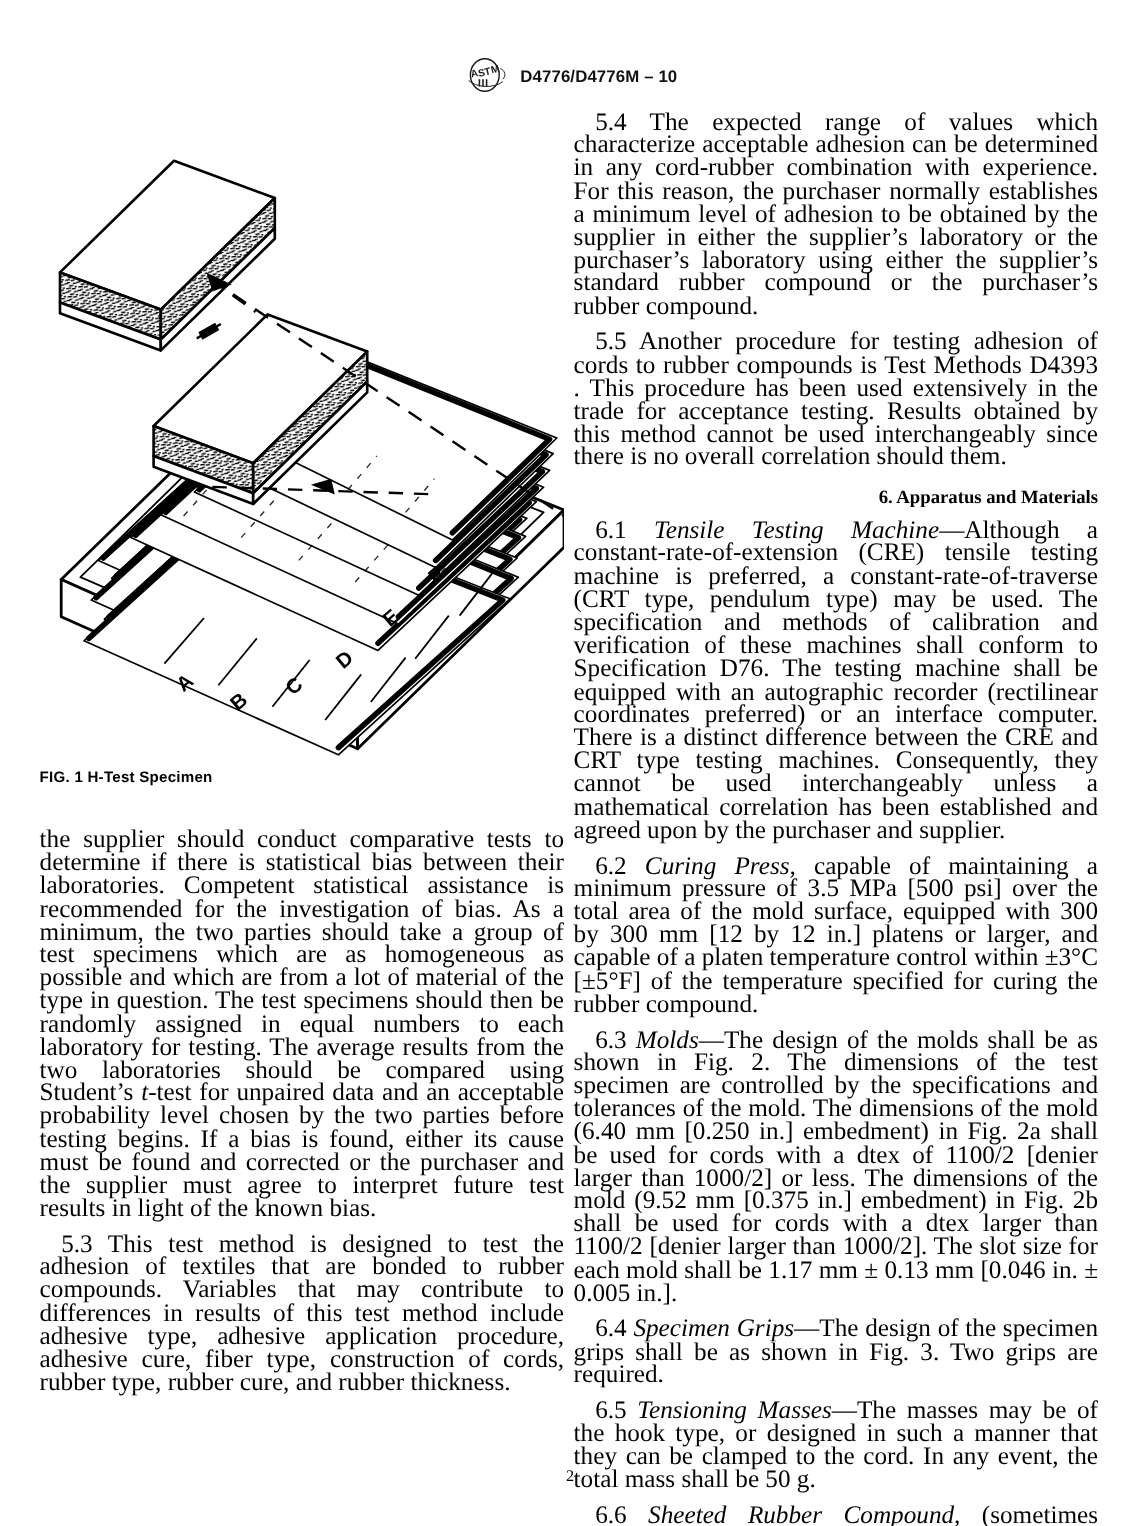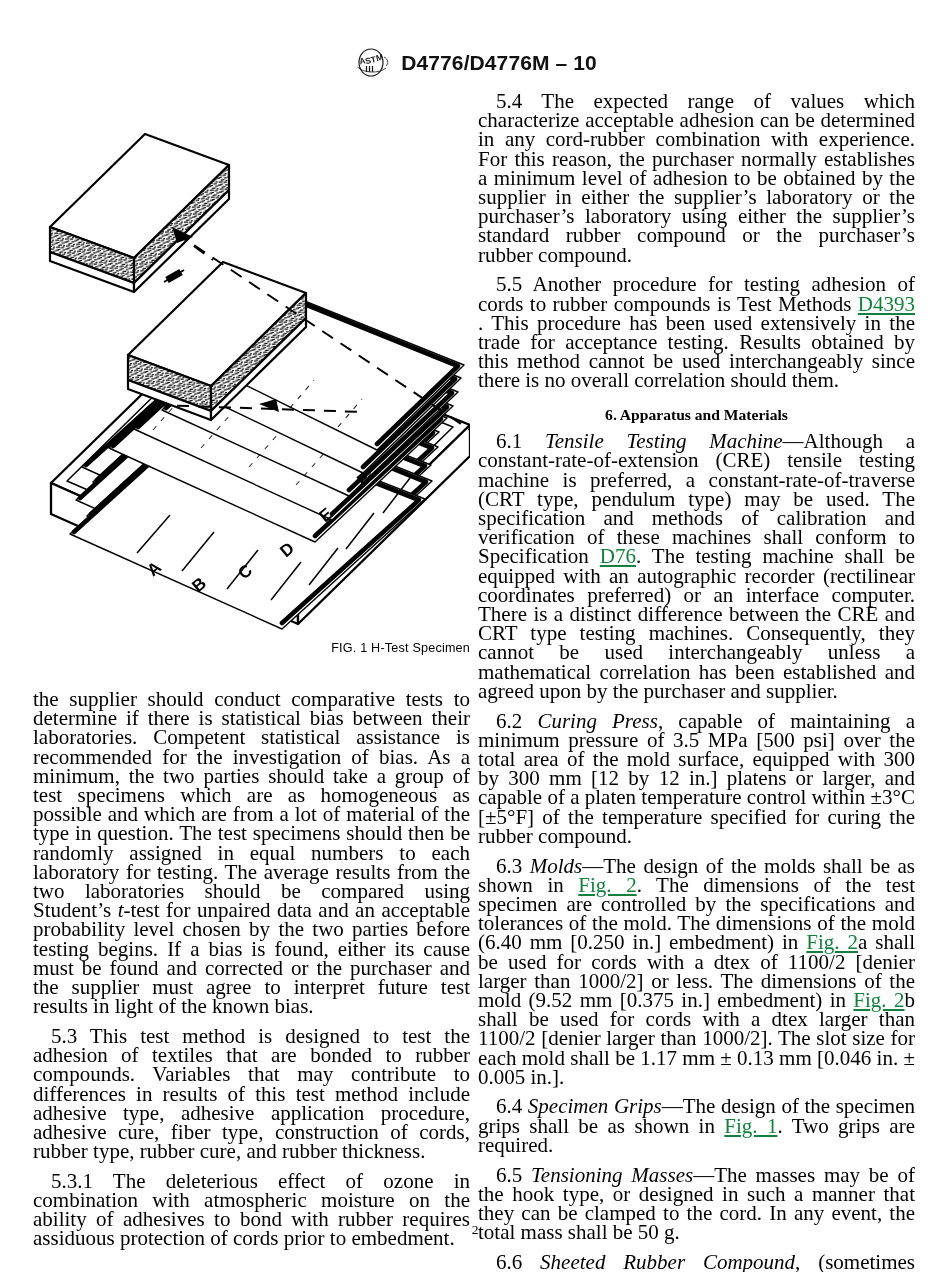--- a/index.html
+++ b/index.html
@@ -28,21 +28,21 @@
     gap: 10px;
   }
   .astm-logo {
     width: 38px;
     height: 30px;
     display: block;
   }
   .doc-designation {
     font-family: "Liberation Sans", "DejaVu Sans", sans-serif;
     font-weight: bold;
-    font-size: 21px;
+    font-size: 14px;
     letter-spacing: 0.1px;
     color: #111111;
   }
 
   
   .col {
     position: absolute;
     width: 437px;
   }
   .col-left  { left: 33px;  top: 92px; }
@@ -56,46 +56,46 @@
     text-justify: inter-word;
     hyphens: manual;
   }
   p.body-text.indent { text-indent: 18px; }
   p.body-text.noindent { text-indent: 0; font-family: Liberation Serif, serif; }
   h2.section-head {
     margin: 14px 0 8.5px 0;
     font-size: 15.6px;
     line-height: 19.2px;
     font-weight: bold;
-    text-align: center;
+    text-align: right;
   }
   .term { font-style: italic; }
-  .xref { color: #15803d; text-decoration: underline; }
+  .xref { color: #000000; }
 
   
   .col-right p.body-text { margin-bottom: 10.5px; }
   .col-left  p.body-text { margin-bottom: 10.5px; }
 
   
   .figure-block {
     position: absolute;
     left: 33px;
     top: 90px;
     width: 437px;
   }
   .figure-art {
     display: block;
     width: 437px;
     height: 545px;
   }
   .figure-caption {
     margin-top: 6px;
-    text-align: right;
+    text-align: left;
     font-family: "Liberation Sans", "DejaVu Sans", sans-serif;
-    font-weight: normal;
+    font-weight: bold;
     font-size: 12.6px;
     letter-spacing: 0.2px;
     color: #000;
   }
 
   
   .page-number {
     position: absolute;
     left: 0;
     top: 1222px;
@@ -252,28 +252,27 @@
       <text transform="translate(330,397) rotate(-40)">F</text>
     </g>
   </svg>
 
   <div class="figure-caption">FIG. 1  H-Test Specimen</div>
 </div>
 
 <div class="col col-left" id="left-col" style="top:690px;">
     <p class="body-text noindent"><span>the supplier should conduct comparative tests to determine if there is statistical bias between their laboratories. Competent statistical assistance is recommended for the investigation of bias. As a minimum, the two parties should take a group of test specimens which are as homogeneous as possible and which are from a lot of material of the type in question. The test specimens should then be randomly assigned in equal numbers to each laboratory for testing. The average results from the two laboratories should be compared using Student’s </span><span class="term">t</span><span>-test for unpaired data and an acceptable probability level chosen by the two parties before testing begins. If a bias is found, either its cause must be found and corrected or the purchaser and the supplier must agree to interpret future test results in light of the known bias.</span></p>
     <p class="body-text indent"><span>5.3  This test method is designed to test the adhesion of textiles that are bonded to rubber compounds. Variables that may contribute to differences in results of this test method include adhesive type, adhesive application procedure, adhesive cure, fiber type, construction of cords, rubber type, rubber cure, and rubber thickness.</span></p>
-    <p class="body-text indent"><span>5.3.1  The deleterious effect of ozone in combination with atmospheric moisture on the ability of adhesives to bond with rubber requires assiduous protection of cords prior to embedment.</span></p>
   </div>
 
 <div class="col col-right" id="right-col">
     <p class="body-text indent"><span>5.4  The expected range of values which characterize acceptable adhesion can be determined in any cord-rubber combination with experience. For this reason, the purchaser normally establishes a minimum level of adhesion to be obtained by the supplier in either the supplier’s laboratory or the purchaser’s laboratory using either the supplier’s standard rubber compound or the purchaser’s rubber compound.</span></p>
     <p class="body-text indent"><span>5.5  Another procedure for testing adhesion of cords to rubber compounds is Test Methods </span><span class="xref">D4393</span><span> . This procedure has been used extensively in the trade for acceptance testing. Results obtained by this method cannot be used interchangeably since there is no overall correlation should them.</span></p>
     <h2 class="section-head">6.  Apparatus and Materials</h2>
     <p class="body-text indent"><span>6.1  </span><span class="term">Tensile Testing Machine</span><span>—Although a constant-rate-of-extension (CRE) tensile testing machine is preferred, a constant-rate-of-traverse (CRT type, pendulum type) may be used. The specification and methods of calibration and verification of these machines shall conform to Specification </span><span class="xref">D76</span><span>. The testing machine shall be equipped with an autographic recorder (rectilinear coordinates preferred) or an interface computer. There is a distinct difference between the CRE and CRT type testing machines. Consequently, they cannot be used interchangeably unless a mathematical correlation has been established and agreed upon by the purchaser and supplier.</span></p>
     <p class="body-text indent"><span>6.2  </span><span class="term">Curing Press,</span><span> capable of maintaining a minimum pressure of 3.5 MPa [500 psi] over the total area of the mold surface, equipped with 300 by 300 mm [12 by 12 in.] platens or larger, and capable of a platen temperature control within ±3°C [±5°F] of the temperature specified for curing the rubber compound.</span></p>
     <p class="body-text indent"><span>6.3  </span><span class="term">Molds</span><span>—The design of the molds shall be as shown in </span><span class="xref">Fig. 2</span><span>. The dimensions of the test specimen are controlled by the specifications and tolerances of the mold. The dimensions of the mold (6.40 mm [0.250 in.] embedment) in </span><span class="xref">Fig. 2</span><span>a shall be used for cords with a dtex of 1100/2 [denier larger than 1000/2] or less. The dimensions of the mold (9.52 mm [0.375 in.] embedment) in </span><span class="xref">Fig. 2</span><span>b shall be used for cords with a dtex larger than 1100/2 [denier larger than 1000/2]. The slot size for each mold shall be 1.17 mm ± 0.13 mm [0.046 in. ± 0.005 in.].</span></p>
-    <p class="body-text indent"><span>6.4  </span><span class="term">Specimen Grips</span><span>—The design of the specimen grips shall be as shown in </span><span class="xref">Fig. 1</span><span>. Two grips are required.</span></p>
+    <p class="body-text indent"><span>6.4  </span><span class="term">Specimen Grips</span><span>—The design of the specimen grips shall be as shown in </span><span class="xref">Fig. 3</span><span>. Two grips are required.</span></p>
     <p class="body-text indent"><span>6.5  </span><span class="term">Tensioning Masses</span><span>—The masses may be of the hook type, or designed in such a manner that they can be clamped to the cord. In any event, the total mass shall be 50 g.</span></p>
     <p class="body-text indent"><span>6.6  </span><span class="term">Sheeted Rubber Compound,</span><span> (sometimes called skim stock), supported on a non hygroscopic backing, such as a plasticizer-free plastic material. Polyethylene film has been found to be satisfactory. The thickness of the rubber stock required to fill the mold properly shall be determined by experience. As a guide, the thickness of the rubber stock should be not less than 8 % greater than one-half of the mold cavity depth. In any event, the thickness is agreed upon between the purchaser and supplier.</span></p>
   </div>
 
 <div class="page-number">2</div>
 
 </body></html>

